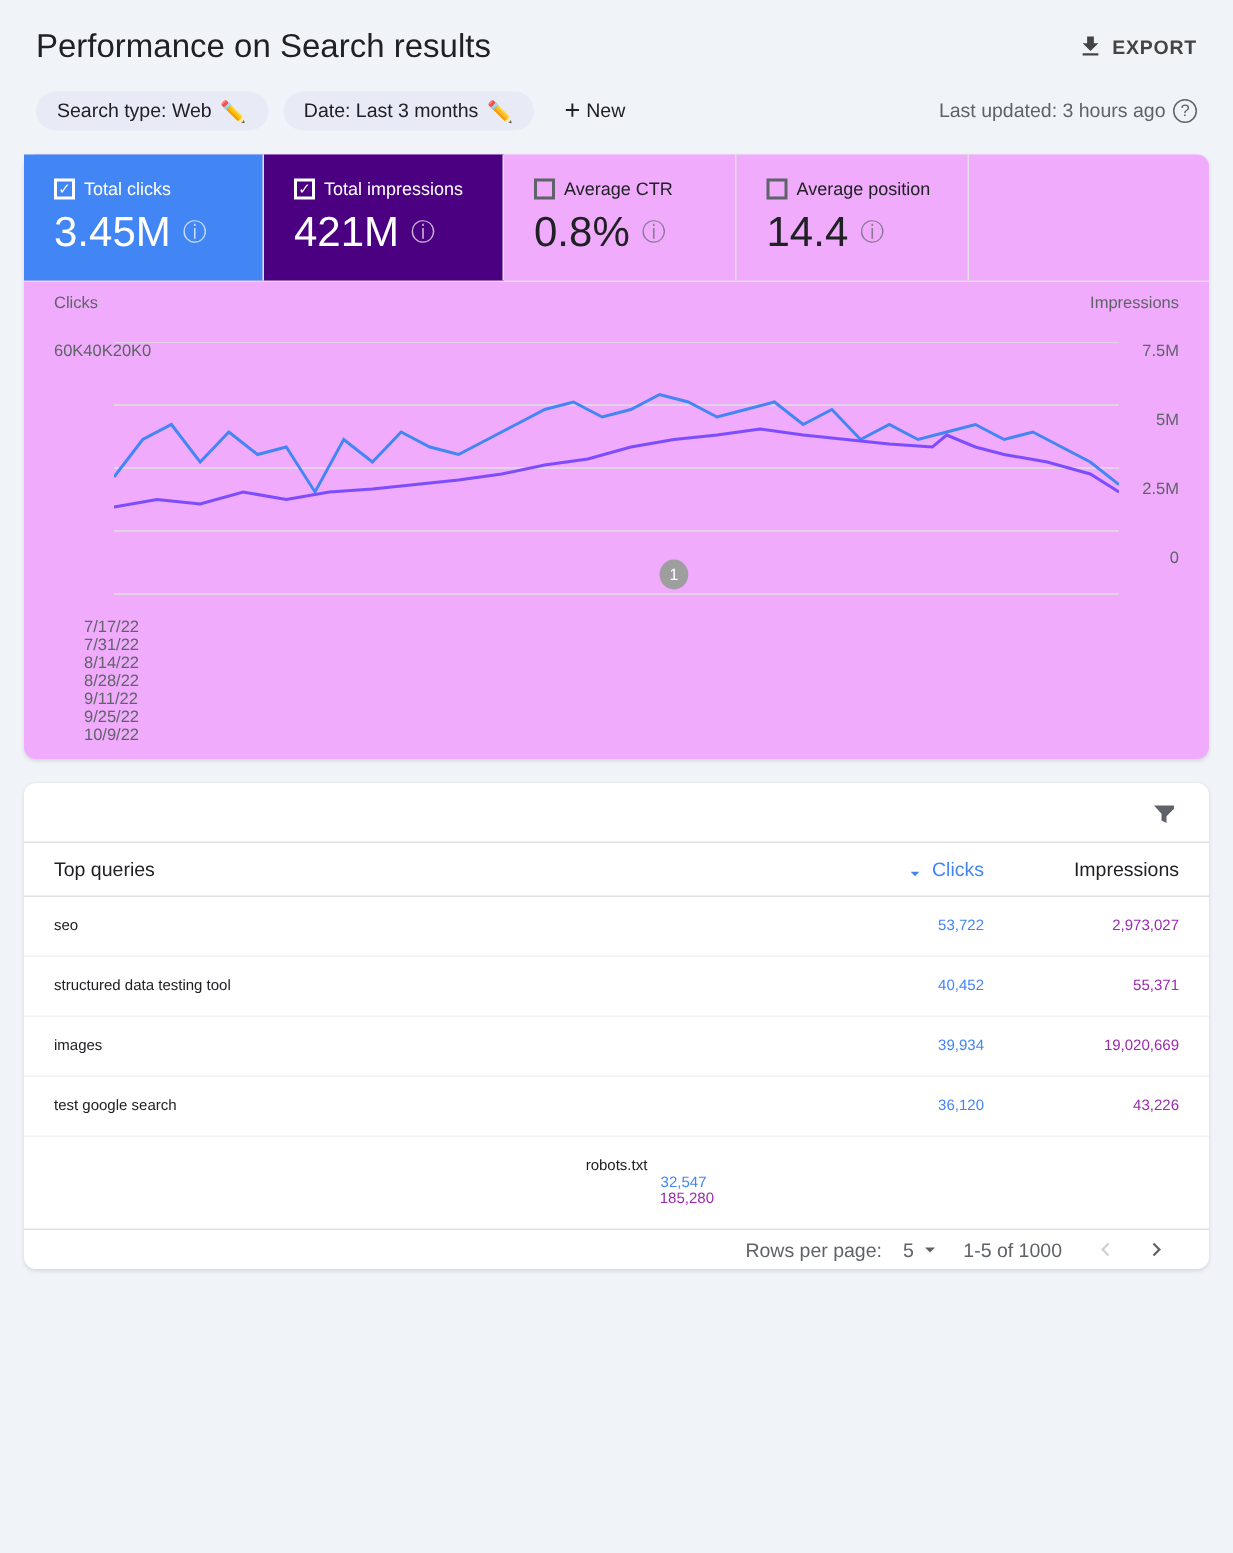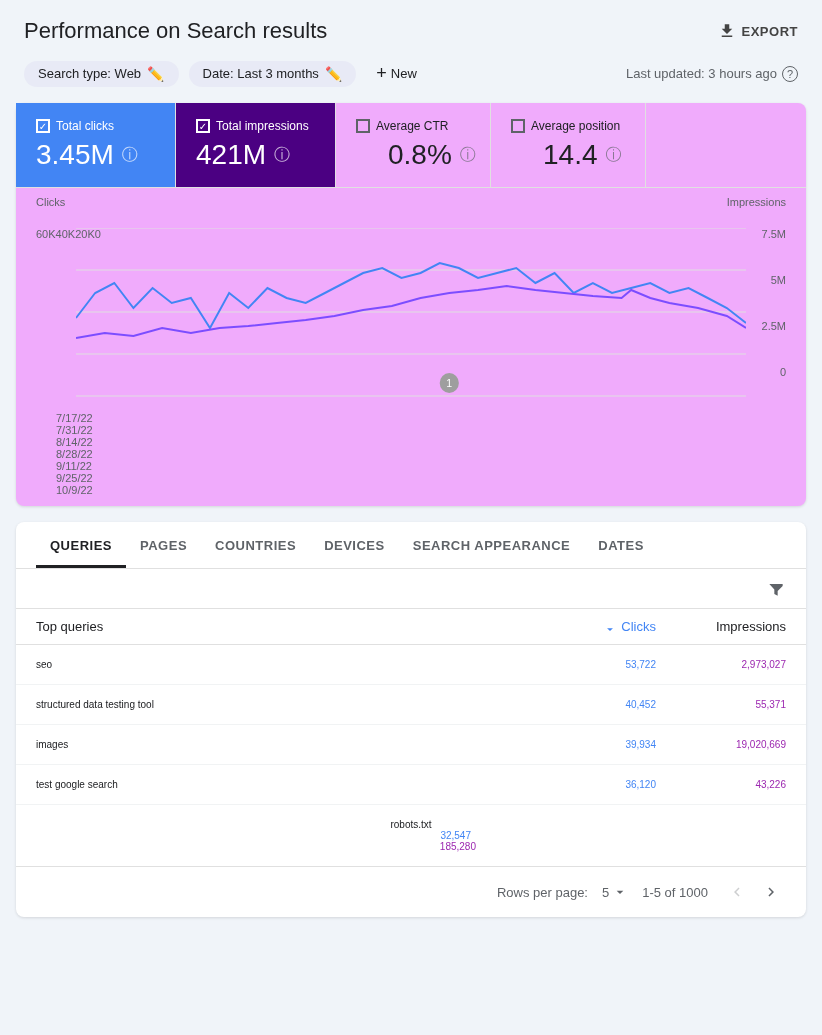--- a/index.html
+++ b/index.html
@@ -144,21 +144,20 @@
     }
     .metric-value .help-icon {
       font-size: 16px;
       opacity: 0.7;
     }
     .metric-label-inactive {
       color: #202124;
     }
     .metric-value-inactive {
       color: #202124;
-      margin-left: 32px;
     }
 
     
     .chart-area {
       padding: 20px 20px 10px 20px;
       position: relative;
     }
     .chart-axis-label-left {
       font-size: 11px;
       color: #5f6368;
@@ -253,21 +252,21 @@
     }
     .table-row:last-of-type { border-bottom: none; flex-direction: column; }
     .td-query { flex: 1; color: #202124; }
     .td-clicks { width: 120px; text-align: right; color: #4285f4; }
     .td-impressions { width: 130px; text-align: right; color: #9c27b0; }
 
     .pagination-row {
       display: flex;
       align-items: center;
       justify-content: flex-end;
-      padding: 12px 20px;
+      padding: 0 20px;
       gap: 14px;
       font-size: 13px;
       color: #5f6368;
       border-top: 1px solid #e0e0e0;
     }
     .pagination-label { color: #5f6368; }
     .pagination-dropdown {
       display: flex;
       align-items: center;
       gap: 3px;
@@ -419,28 +418,20 @@
       <span>8/14/22</span>
       <span>8/28/22</span>
       <span>9/11/22</span>
       <span>9/25/22</span>
       <span>10/9/22</span>
     </div>
   </div>
 
   <div class="table-card">
 
-    <div class="tabs-row">
-      <div class="tab active">QUERIES</div>
-      <div class="tab">PAGES</div>
-      <div class="tab">COUNTRIES</div>
-      <div class="tab">DEVICES</div>
-      <div class="tab">SEARCH APPEARANCE</div>
-      <div class="tab">DATES</div>
-    </div>
 
     <div class="filter-icon-row">
       <span style="cursor:pointer;color:#5f6368;">
         <svg width="20" height="20" viewBox="0 0 24 24" fill="#5f6368">
             <path d="M4 6h16v2.5l-6 6V20l-4-2v-5.5L4 6z"></path>
           </svg>
       </span>
     </div>
 
     <div class="table-header">

